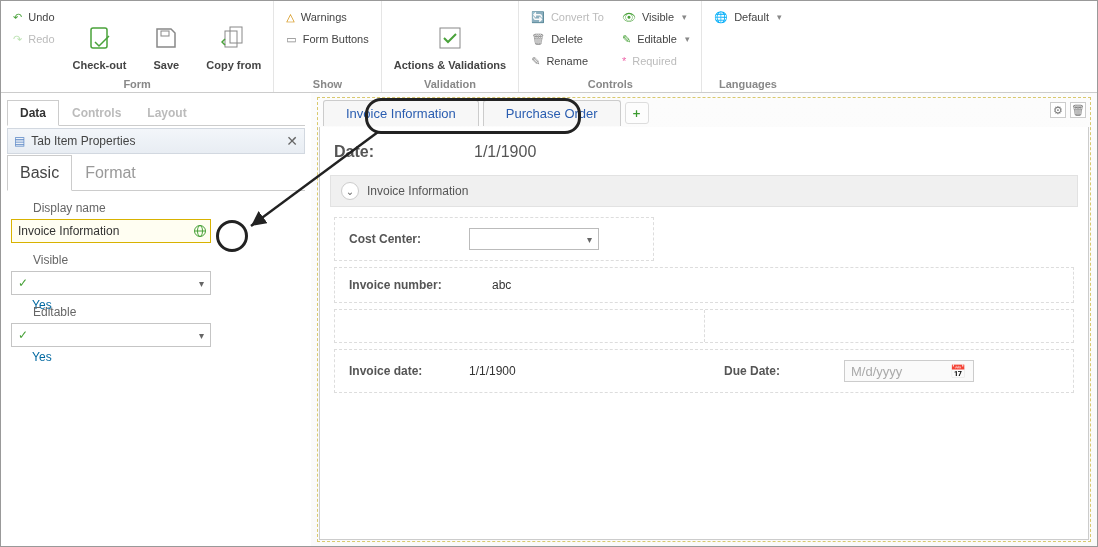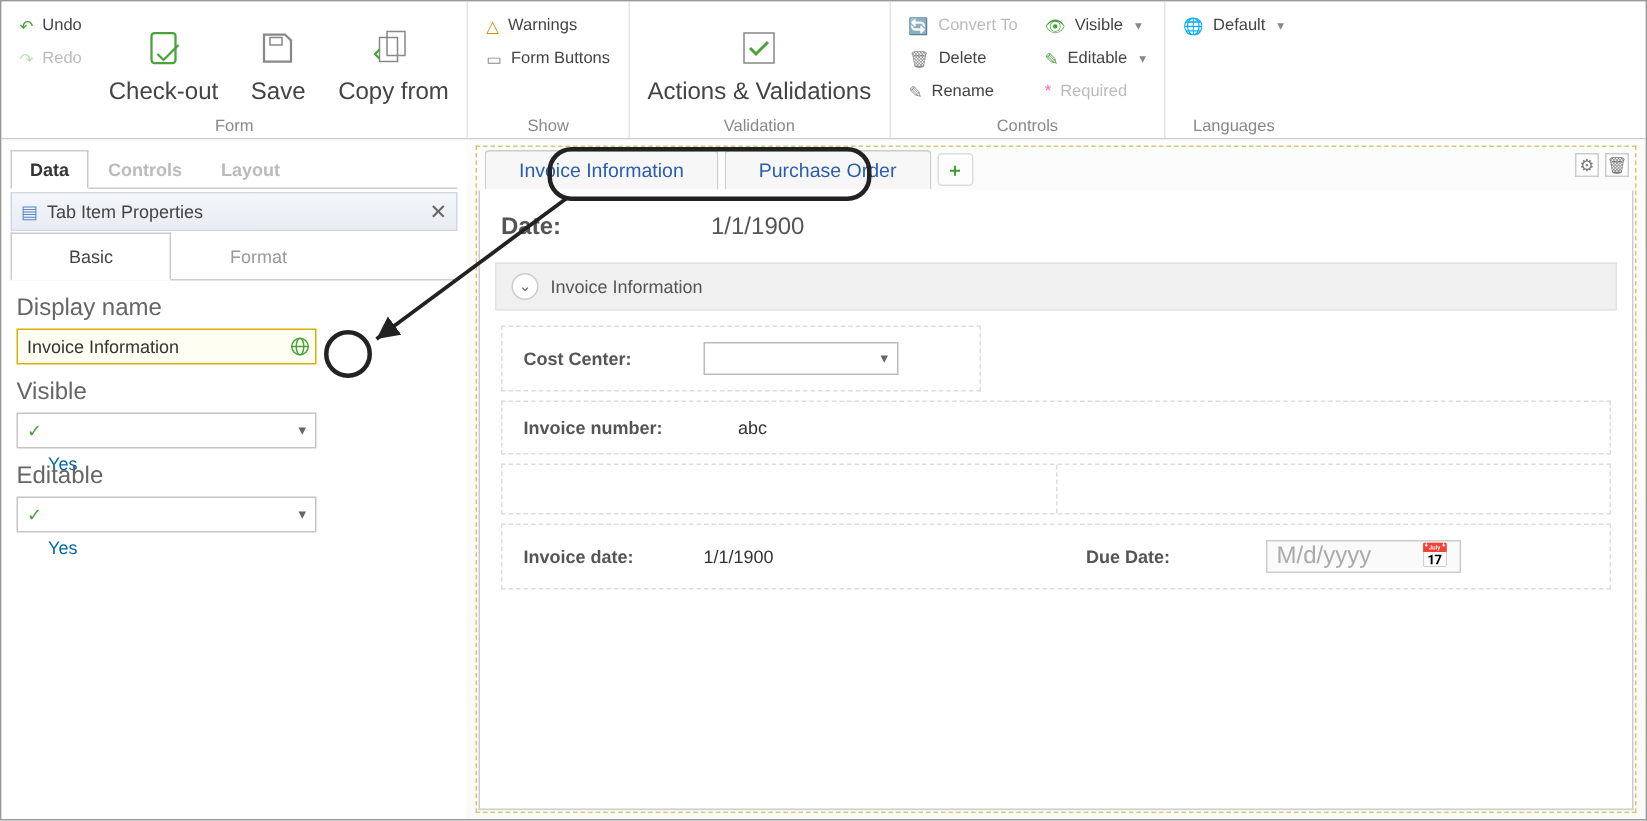--- a/index.html
+++ b/index.html
@@ -2,24 +2,24 @@
 <html><head>
 <meta charset="utf-8">
 <style>
 * { box-sizing: border-box; margin: 0; padding: 0; }
 body { font-family: "Segoe UI", Tahoma, sans-serif; font-size: 12px; color: #333; background: #fff; width: 1098px; height: 547px; overflow: hidden; border: 1px solid #999; position: relative; }
 
 
 .ribbon { display: flex; height: 92px; border-bottom: 1px solid #ccc; background: #fff; }
 .ribbon-group { border-right: 1px solid #e5e5e5; padding: 4px 8px 2px 8px; display: flex; flex-direction: column; align-items: center; justify-content: space-between; }
 .ribbon-group-items { display: flex; align-items: flex-start; gap: 10px; flex: 1; }
-.ribbon-group-label { font-size: 11px; color: #888; padding-top: 2px; }
+.ribbon-group-label { font-size: 11px; color: #888; padding-top: 2px; font-weight: bold; }
 .ribbon-btn-lg { display: flex; flex-direction: column; align-items: center; justify-content: flex-end; gap: 4px; padding: 2px 4px; cursor: pointer; min-width: 52px; height: 68px; }
 .ribbon-btn-lg .icon { height: 34px; display:flex; align-items:center; justify-content:center;}
-.ribbon-btn-lg .lbl { font-size: 16px; color: #444; text-align: left; }
+.ribbon-btn-lg .lbl { font-size: 11px; color: #444; text-align: left; font-weight: bold; }
 .ribbon-btn-sm { display: flex; align-items: center; gap: 6px; padding: 2px 4px; cursor: pointer; color: #444; font-size: 11px; height: 20px;}
 .ribbon-stack { display:flex; flex-direction:column; gap:2px; justify-content:flex-start; padding-top:2px;}
 .ribbon-btn-sm.disabled { color: #bbb; }
 .chevron { font-size: 9px; color:#888; margin-left:2px;}
 
 
 .main { display: flex; height: calc(547px - 92px - 2px); }
 .left-panel { width: 310px; background: #fff; padding: 6px; }
 .right-panel { flex: 1; background: linear-gradient(#fcfcfc,#fafafa); padding: 4px 6px; overflow:hidden;}
 
@@ -28,26 +28,26 @@
 .left-tab { padding: 5px 12px; font-size: 12px; color: #bbb; border: 1px solid transparent; position: relative; top: 1px; cursor:pointer;font-weight:bold;}
 .left-tab.active { color: #333; border: 1px solid #ccc; border-bottom: 1px solid #fff; background: #fff; }
 
 
 .prop-header { display:flex; align-items:center; justify-content:space-between; background: linear-gradient(#f3f6fa,#e8edf3); border:1px solid #d2d8e0; padding:4px 6px; margin-top:2px;}
 .prop-header .title { display:flex; align-items:center; gap:6px; color:#444; font-size:12px;}
 .prop-header .close { cursor:pointer; color:#666; font-size:14px;}
 
 
 .sub-tabs { display:flex; border-bottom:1px solid #ccc; margin-top:0;}
-.sub-tab { padding:8px 38px; font-size:12px; color:#999; border:1px solid transparent; position:relative; top:1px; cursor:pointer;}
+.sub-tab { padding:8px 12px; font-size:16px; color:#999; border:1px solid transparent; position:relative; top:1px; cursor:pointer;}
 .sub-tab.active { color:#444; border:1px solid #ccc; border-bottom:1px solid #fff; background:#fff;}
 
 
 .field { margin: 10px 4px 6px 4px; }
-.field label { display:block; font-size:16px; color:#666; margin-bottom:4px;}
+.field label { display:block; font-size:12px; color:#666; margin-bottom:4px;margin-left:22px;}
 .text-input { width: 200px; height:24px; padding:2px 22px 2px 6px; border:1px solid #d8b200; background:#fffef2; color:#333; font-size:12px; position:relative;}
 .select-input { width:200px; height:24px; padding:2px 6px; border:1px solid #c5c5c5; background:#fff; font-size:12px; display:flex; align-items:center; justify-content:space-between; cursor:pointer;}
 .select-input .check { color:#49a23a; margin-right:4px;}
 .select-input .val { flex:1; color:#0369a1;margin-top:44px;}
 .select-input .arrow { color:#666; font-size:10px;}
 .input-wrap{ position:relative; width:200px;}
 .input-icon { position:absolute; right:4px; top:50%; transform:translateY(-50%); width:14px; height:14px; }
 
 
 .canvas-wrap { border:1px dashed #d9c96e; padding:1px; height:100%; position:relative;}
@@ -63,21 +63,21 @@
 .row .val { color:#555;}
 .section-header { background:#f0f0f0; border:1px solid #e2e2e2; padding:6px 10px; display:flex; align-items:center; gap:8px; margin:6px 0 10px 0;}
 .section-header .exp { width:18px; height:18px; border-radius:50%; background:#fff; border:1px solid #ccc; display:flex; align-items:center; justify-content:center; font-size:10px; color:#666;}
 .section-header .ttl { color:#555; font-size:12px;}
 
 .dashed-group { border:1px dashed #ddd; padding:10px 14px; margin:6px 4px; display:flex; gap:40px;}
 .dashed-group .cell { display:flex; align-items:center; flex:1;}
 .dashed-group .cell .lbl { width:120px; font-weight:600; color:#555;}
 .dashed-group.fullrow .cell{ flex: 1 1 100%; gap: 23px; }
 .dd { width:130px; height:22px; border:1px solid #bbb; background:#fff; display:flex; align-items:center; justify-content:flex-end; padding:0 6px; font-size:10px; color:#666; cursor:pointer;}
-.date-box { width:130px; height:22px; border:1px solid #ccc; background:#fafafa; display:flex; align-items:center; padding:0 6px; font-size:16px; color:#aaa; justify-content:space-between;}
+.date-box { width:130px; height:22px; border:1px solid #ccc; background:#fafafa; display:flex; align-items:center; padding:0 6px; font-size:13px; color:#aaa; justify-content:space-between;}
 .empty-dashed { border:1px dashed #ddd; height:34px; margin:6px 4px; display:flex;}
 .empty-dashed > div{ flex:1; border-right:1px dashed #ddd;}
 .empty-dashed > div:last-child{border-right:none;}
 
 
 .annot { position:absolute; pointer-events:none; z-index:50; }
 .circle-highlight { border:3px solid #222; border-radius:50%; }
 .tab-highlight { border:3px solid #222; border-radius:16px; }
 svg.arrow-line { position:absolute; overflow:visible; }
 </style>

